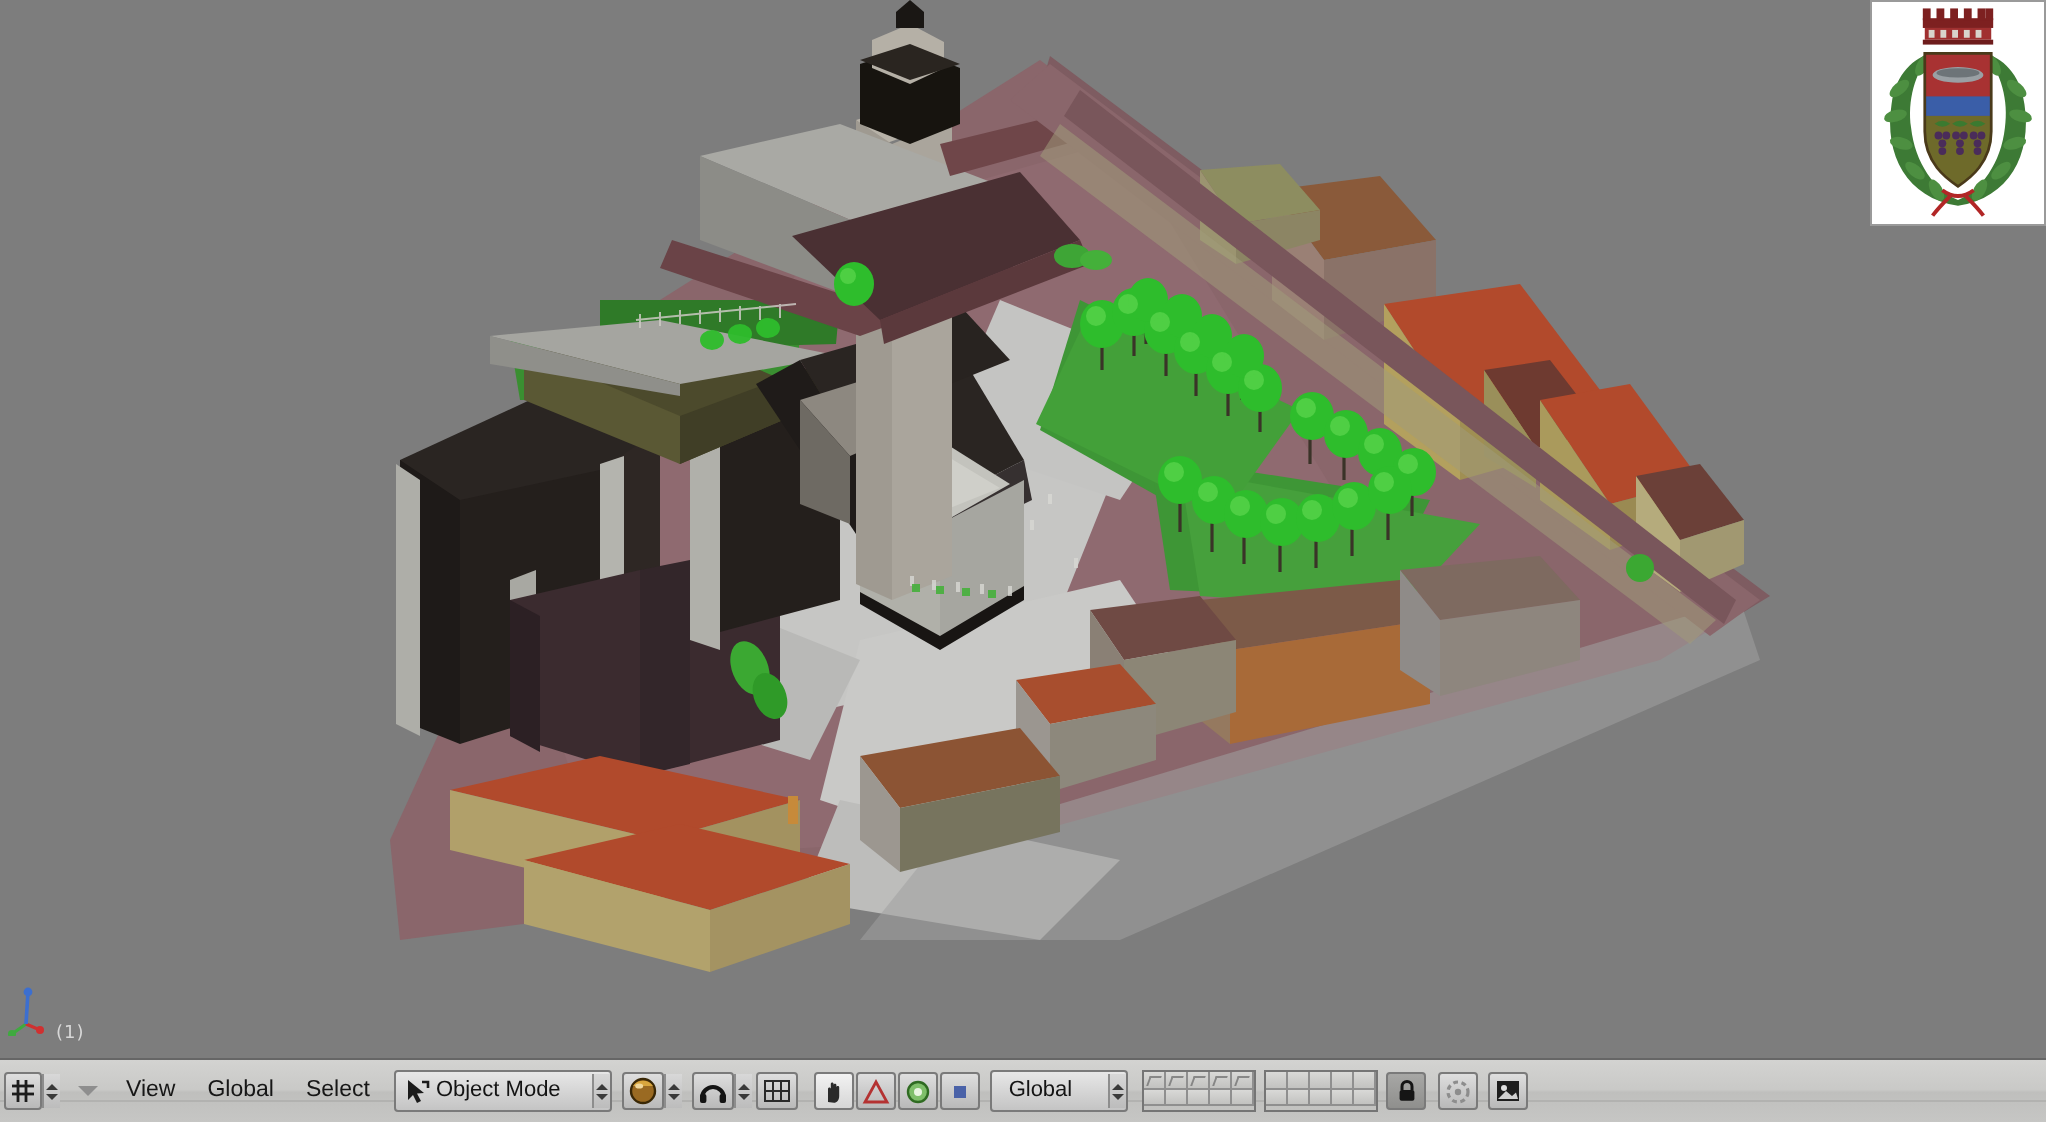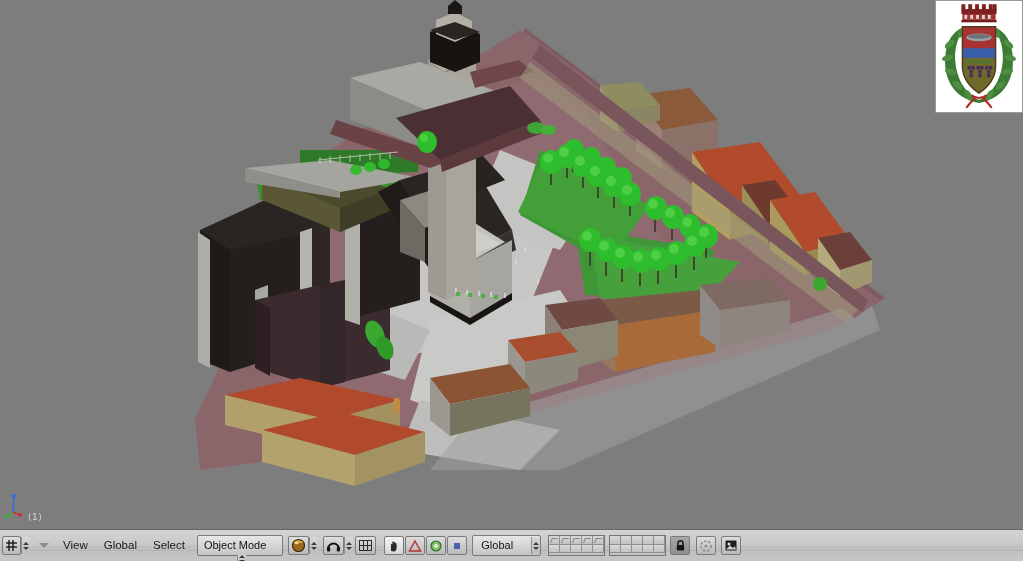--- a/index.html
+++ b/index.html
@@ -39,21 +39,21 @@
   .grp{display:flex;align-items:center;margin-right:5px;}
   .iconbtn{width:20px;height:19px;}
 
   .menu{color:#171717;font-size:11.5px;padding:0 8px;line-height:19px;cursor:default;
     font-family:"Liberation Sans",sans-serif;}
 
   .arrow-dn{width:0;height:0;border-left:5px solid transparent;border-right:5px solid transparent;
     border-top:5px solid #8e8e8e;margin:0 6px 0 4px;}
 
   .modebox{display:flex;align-items:center;height:19px;border:1px solid #7a7a7a;border-radius:2px;
-    background:linear-gradient(to bottom,#e7e7e7,#c4c4c4);padding:0 0 0 3px;flex-direction:column;}
+    background:linear-gradient(to bottom,#e7e7e7,#c4c4c4);padding:0 0 0 3px;}
   .modebox .lbl{font-size:11px;color:#141414;padding:0 16px 0 3px;line-height:19px;white-space:nowrap;}
 
   .selbox{display:flex;align-items:center;height:19px;border:1px solid #7a7a7a;border-radius:2px;
     background:linear-gradient(to bottom,#e7e7e7,#c4c4c4);}
   .selbox .lbl{font-size:11px;color:#141414;padding:0 18px 0 8px;line-height:19px;white-space:nowrap;}
 
   
   .layers{display:flex;height:19px;border:1px solid #757575;margin-right:4px;}
   .layers .cell{width:11px;height:8.5px;box-sizing:border-box;
      background:linear-gradient(to bottom,#d9d9d7,#c2c2c0);border-right:1px solid #8f8f8f;

